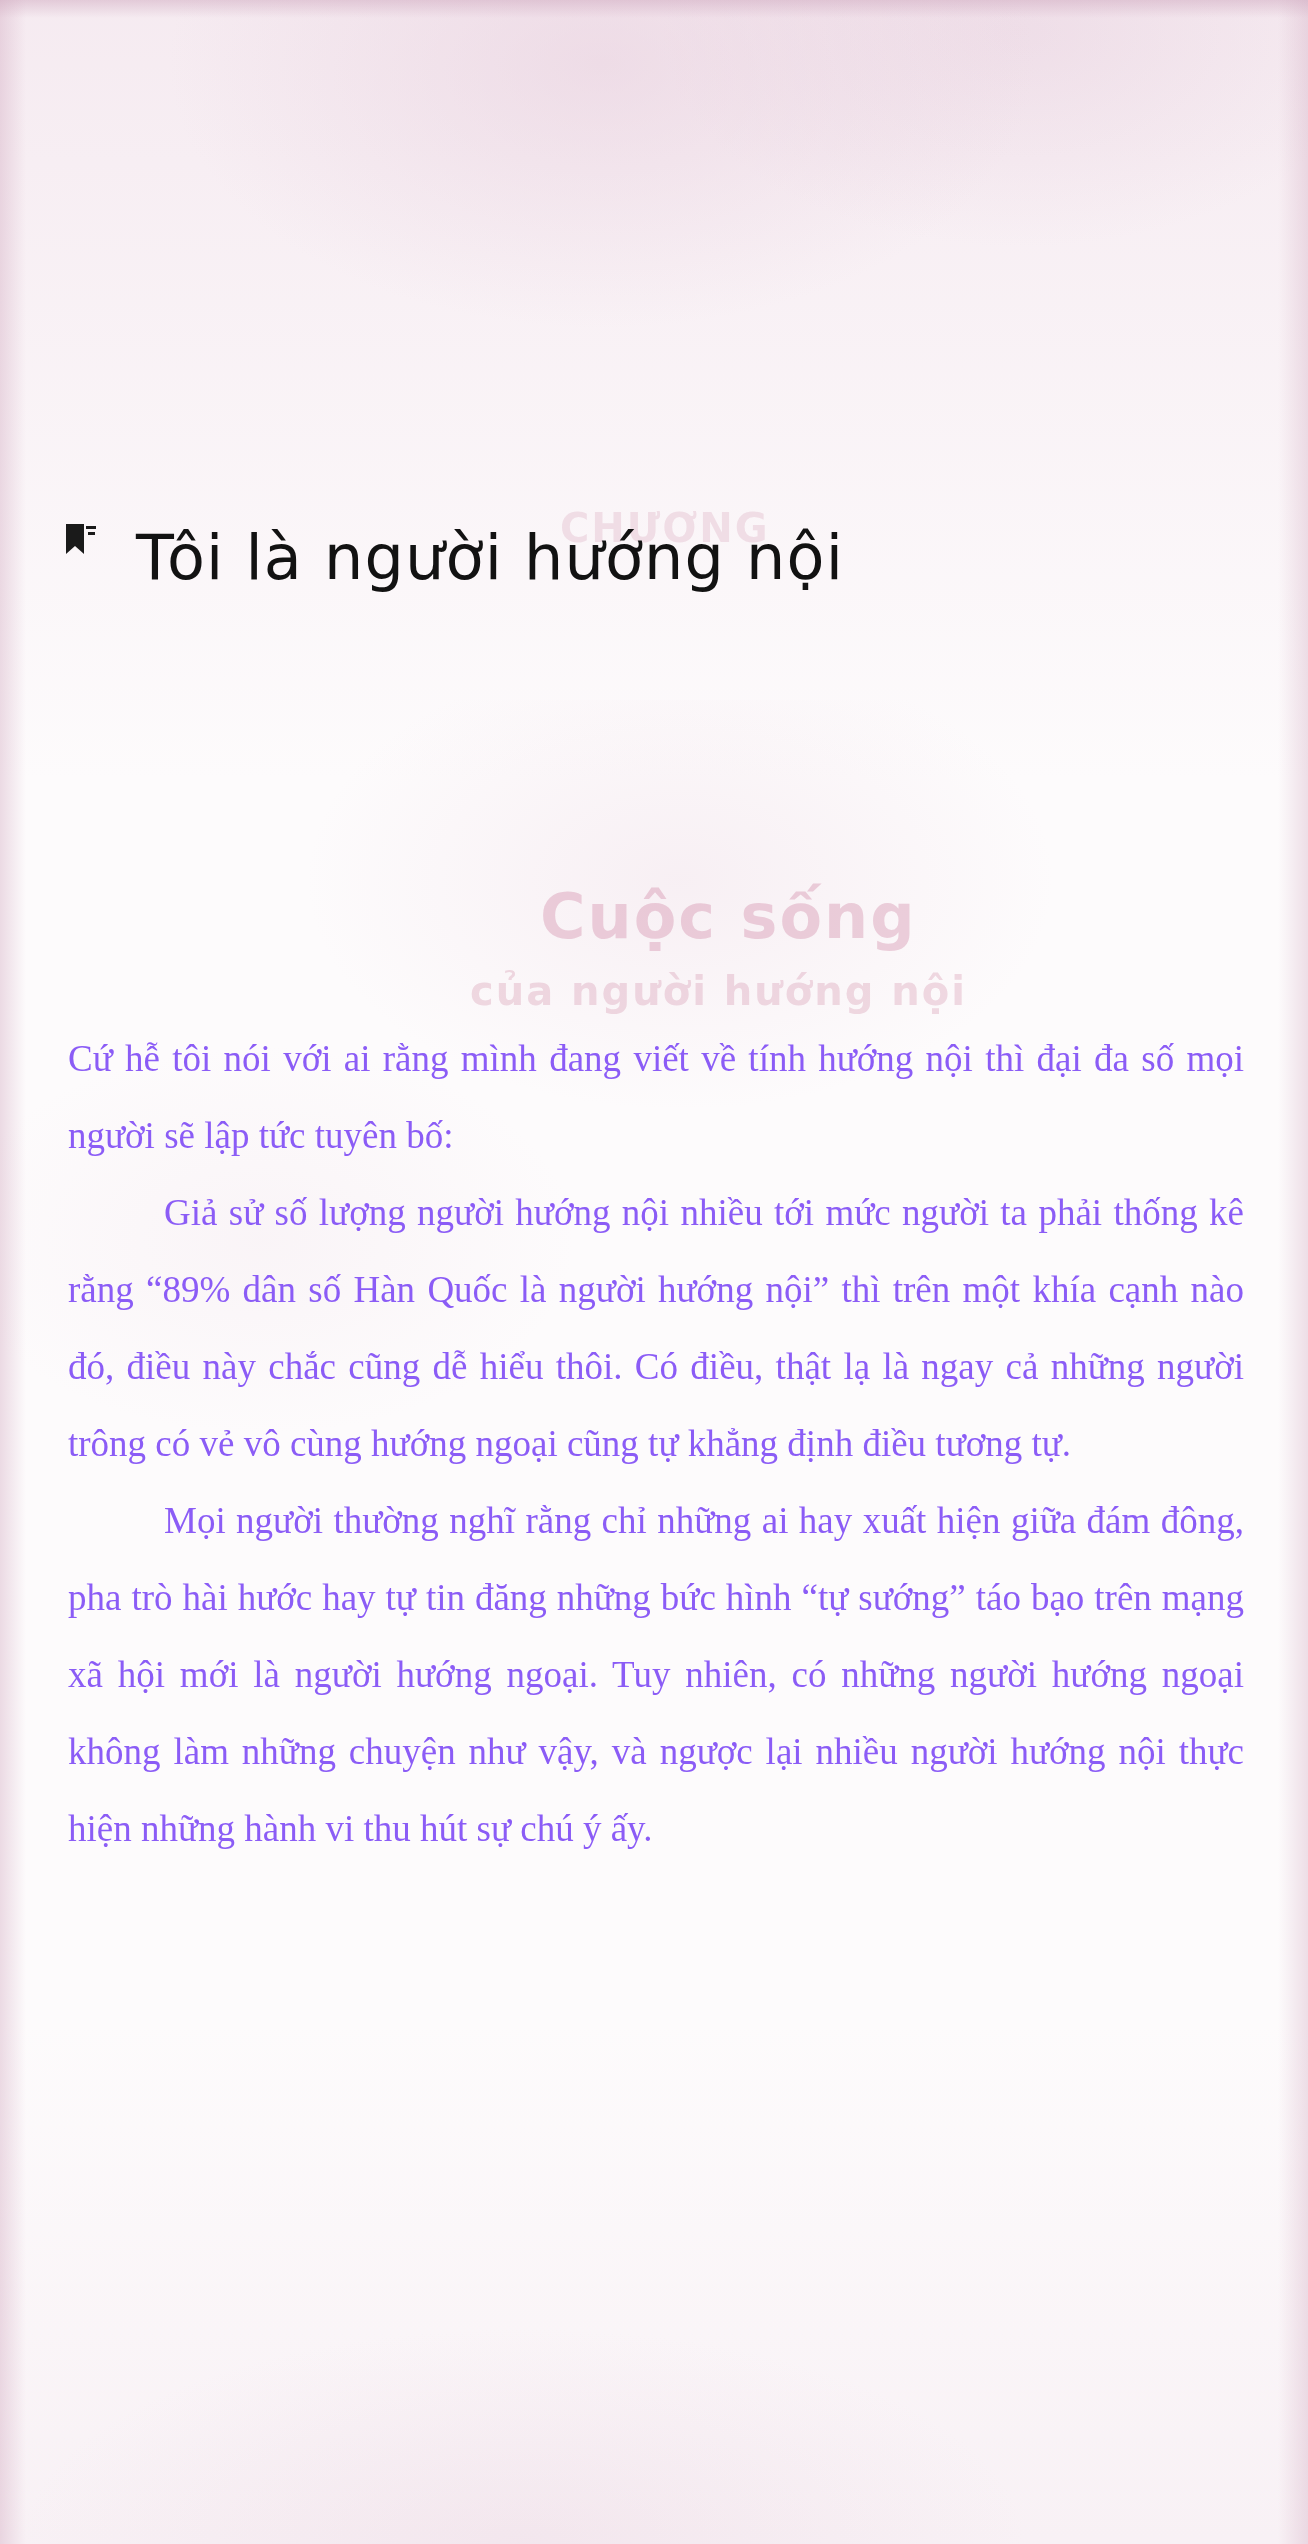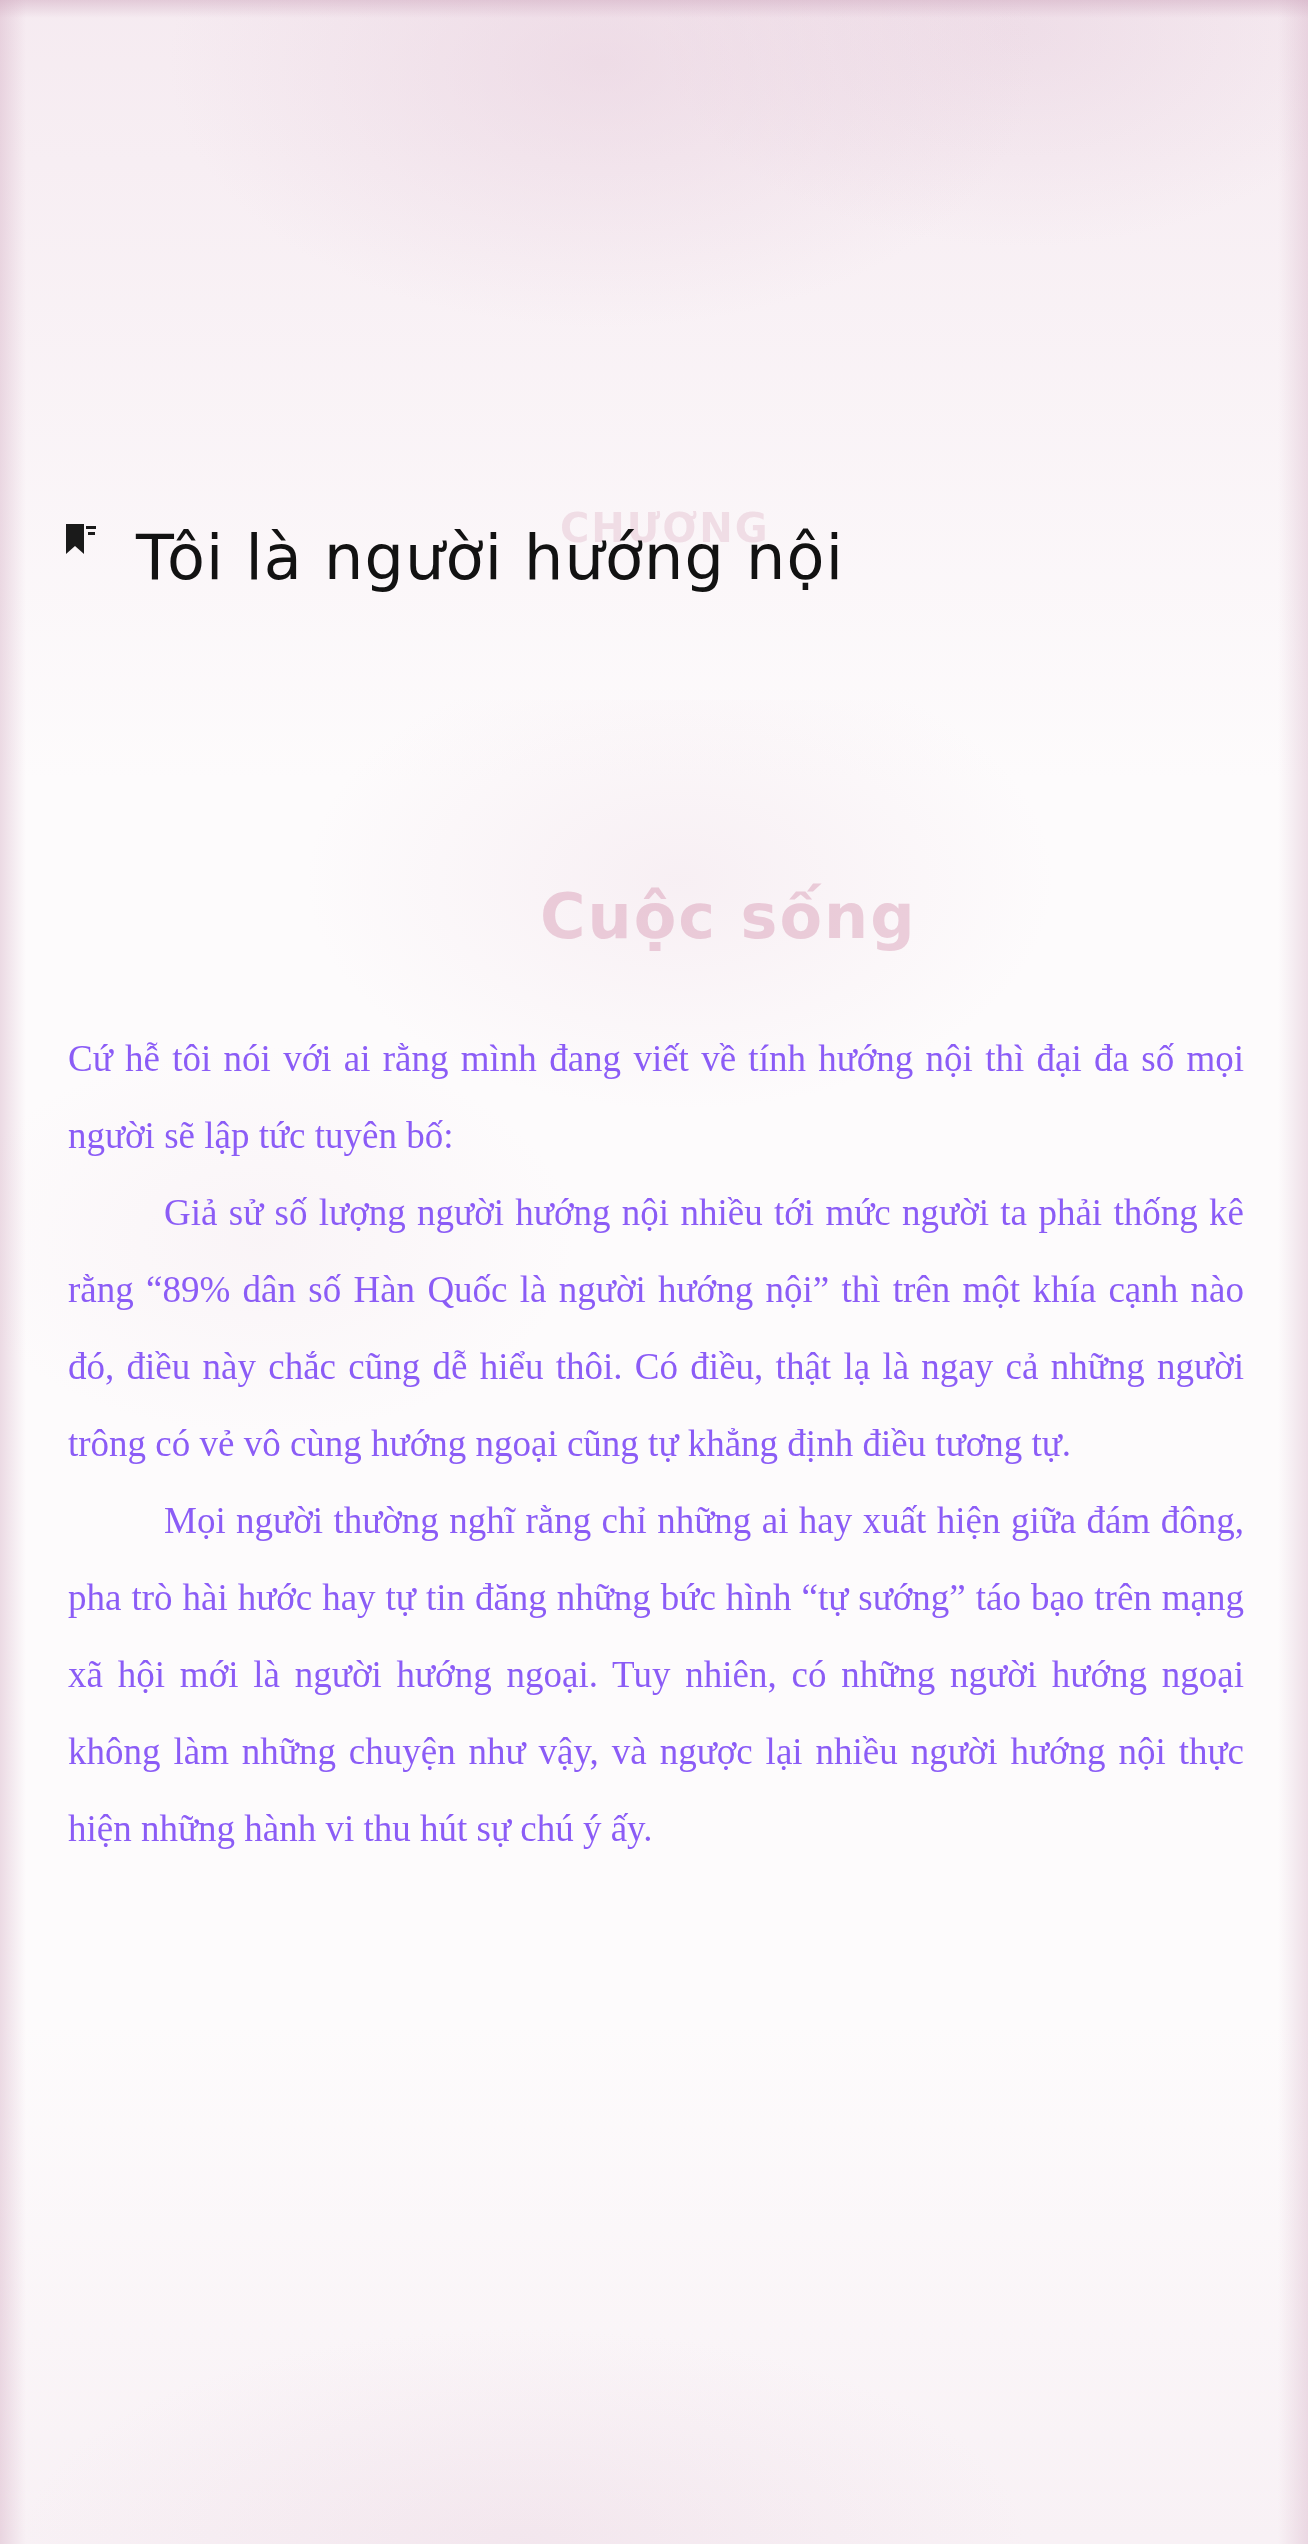--- a/index.html
+++ b/index.html
@@ -165,20 +165,21 @@
 
   <div class="tint-top"></div>
   <div class="tint-mid"></div>
   <div class="tint-bottom"></div>
   <div class="edge-left"></div>
   <div class="edge-right"></div>
   <div class="edge-top"></div>
 
   <div class="ghost ghost-chuong">CHƯƠNG</div>
   <div class="ghost ghost-cuoc">Cuộc sống</div>
+  <div class="ghost ghost-sub">của người hướng nội</div>
 
   <span class="heading-mark">
     <svg width="40" height="44" viewBox="0 0 40 44" aria-hidden="true">
       <path d="M4 4 L4 34 L13 26 L22 34 L22 4 Z" fill="#1a1a1a"></path>
       <path d="M24 6 L34 6 L34 9 L24 9 Z" fill="#1a1a1a"></path>
       <path d="M26 12 L33 12 L33 15 L26 15 Z" fill="#1a1a1a"></path>
     </svg>
   </span>
 
   <div class="heading">

